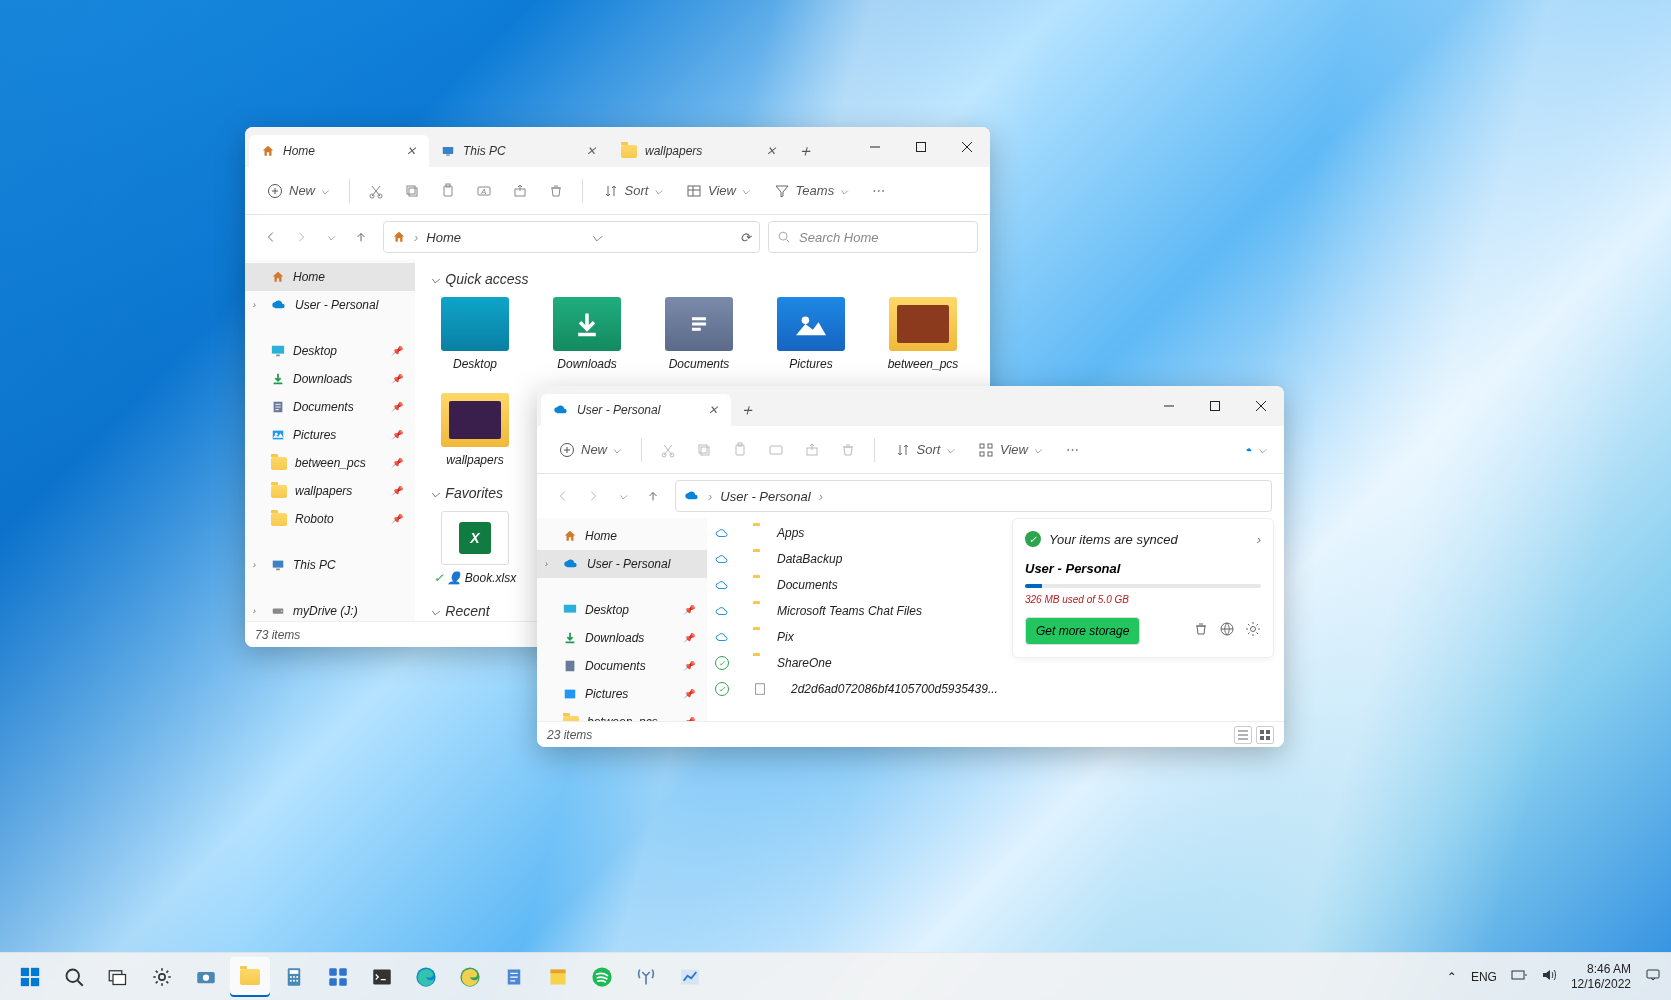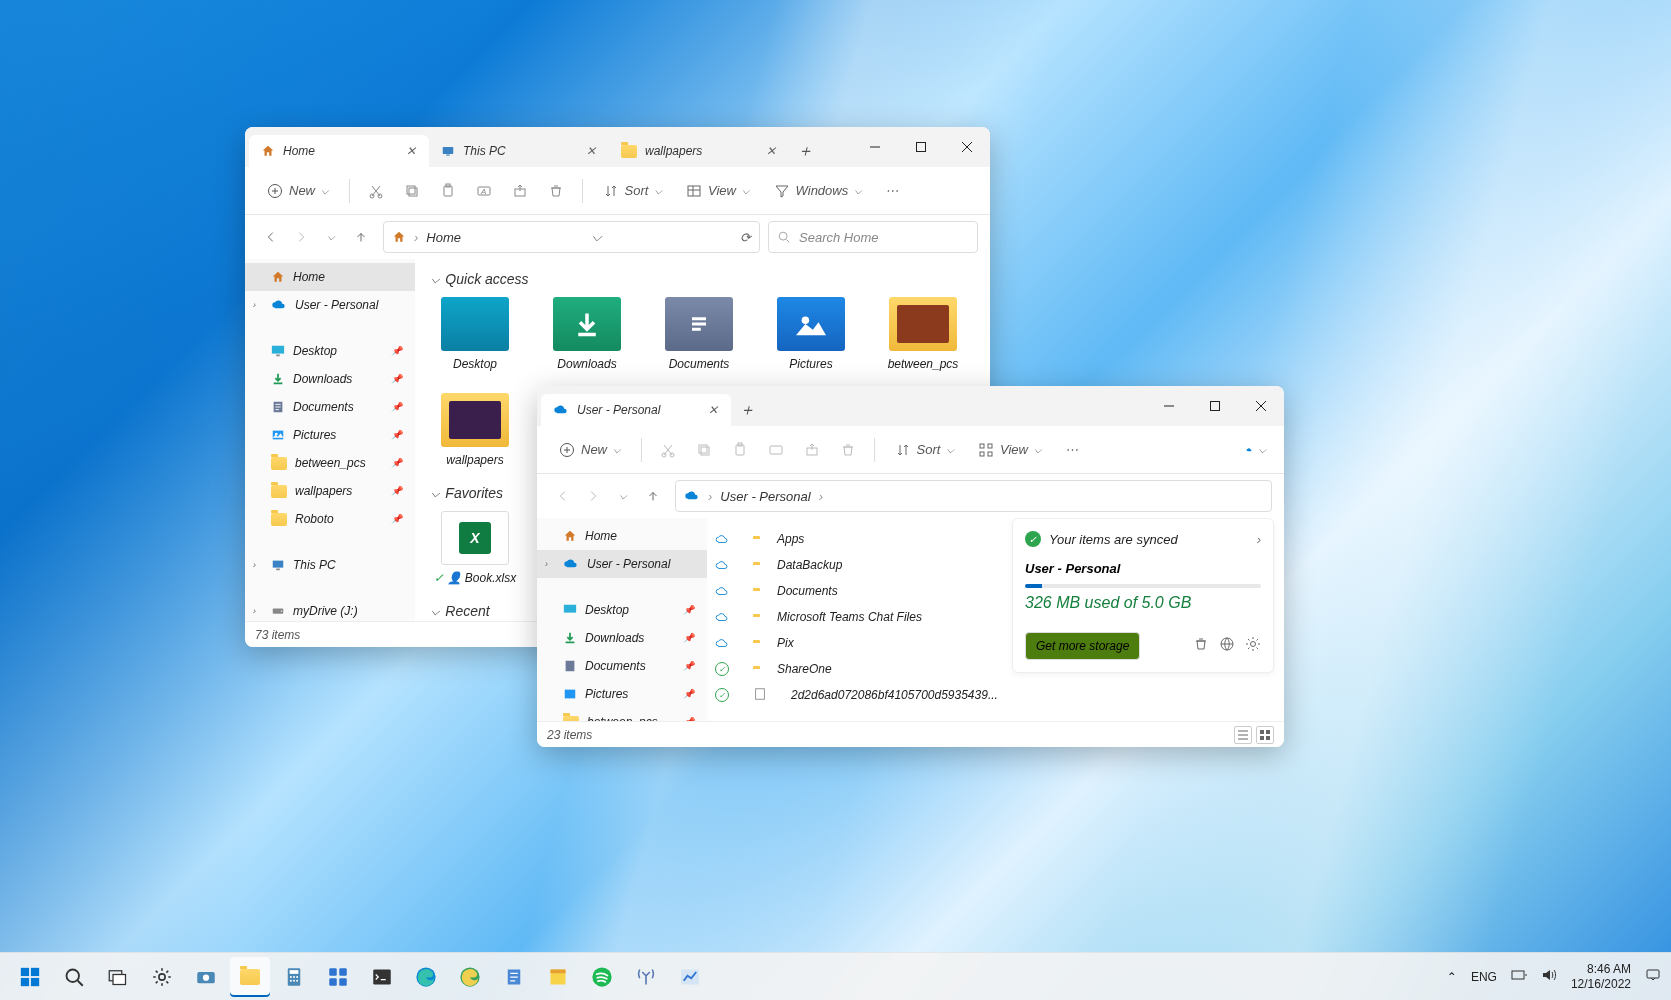--- a/index.html
+++ b/index.html
@@ -76,36 +76,36 @@
 .vtog { width: 18px; height: 18px; border: 1px solid #ccc; border-radius: 2px; cursor: pointer; display:flex; align-items:center; justify-content:center;}
 
 
 #win1 { left: 245px; top: 127px; width: 745px; height: 520px; }
 
 #win2 { left: 537px; top: 386px; width: 747px; height: 361px; background: #fdfdfd; }
 
 
 .filecols { flex: 1; display: flex; padding: 8px 0; overflow: hidden; }
 .filecol { flex: 1; padding: 0 8px; }
-.file-row { display: flex; align-items: center; gap: 24px; height: 26px; font-size: 12px; color: #222; cursor: pointer; }
+.file-row { display: flex; align-items: flex-start; gap: 24px; height: 26px; font-size: 12px; color: #222; cursor: pointer; }
 .file-row .cloud { color: #0b8fd6; width: 14px; display: flex; justify-content: center; }
 
 .syncpanel {
   position: absolute; right: 10px; top: 0; width: 262px; background: #fff;
   border: 1px solid #eee; border-radius: 6px; padding: 12px; box-shadow: 0 2px 6px rgba(0,0,0,0.05);
 }
 .sync-head { display: flex; align-items: center; gap: 8px; font-size: 13px; color: #222; margin-bottom: 14px; }
 .sync-check { width: 16px; height: 16px; border-radius: 50%; background: #2da44e; display: flex; align-items: center; justify-content: center; color: #fff; font-size: 10px; }
 .sync-chev { margin-left: auto; color: #777; }
 .storage-title { font-size: 13px; font-weight: 600; margin-bottom: 8px; }
 .storage-bar { height: 4px; background: #e8e8e8; border-radius: 2px; overflow: hidden; margin-bottom: 6px; }
 .storage-fill { height: 100%; width: 7%; background: #0067c0; }
-.storage-text { font-size: 16px; color: #15803d; margin-bottom: 20px; }
+.storage-text { font-size: 10px; color: #b91c1c; margin-bottom: 12px; }
 .storage-foot { display: flex; align-items: center; gap: 8px; }
-.storage-btn { padding: 6px 10px; background: #4d7c0f; border: 1px solid #ddd; border-radius: 4px; font-size: 12px; cursor: pointer; }
+.storage-btn { padding: 6px 10px; background: #22c55e; border: 1px solid #ddd; border-radius: 4px; font-size: 12px; cursor: pointer; }
 .storage-foot .mini { margin-left: auto; display: flex; gap: 10px; color: #666; }
 
 
 .taskbar {
   position: absolute; left: 0; right: 0; bottom: 0; height: 48px;
   background: rgba(243,243,243,0.9); backdrop-filter: blur(10px);
   display: flex; align-items: center; padding: 0 10px; border-top: 1px solid rgba(0,0,0,0.05);
 }
 .tb-left { display: flex; gap: 4px; }
 .tb-app { width: 40px; height: 40px; display: flex; align-items: center; justify-content: center; border-radius: 4px; cursor: pointer; }
@@ -222,21 +222,21 @@
           <rect x="2" y="3" width="12" height="10" fill="none" stroke="#666"></rect>
           <path d="M2 7h12M7 3v10" stroke="#666"></path>
         </svg>
         <span>View</span>
         <span class="chev">⌵</span>
       </div>
     <div class="toolbtn">
         <svg viewBox="0 0 16 16">
           <path d="M2 3h12L9 9v4l-2 1V9z" fill="none" stroke="#666"></path>
         </svg>
-        <span>Windows</span>
+        <span>Teams</span>
         <span class="chev">⌵</span>
       </div>
     <div class="toolbtn icon-only">
         <span>⋯</span>
       </div>
   </div>
 
   <div class="navrow">
     <div class="nav-arrows">
       <div class="nbtn">

